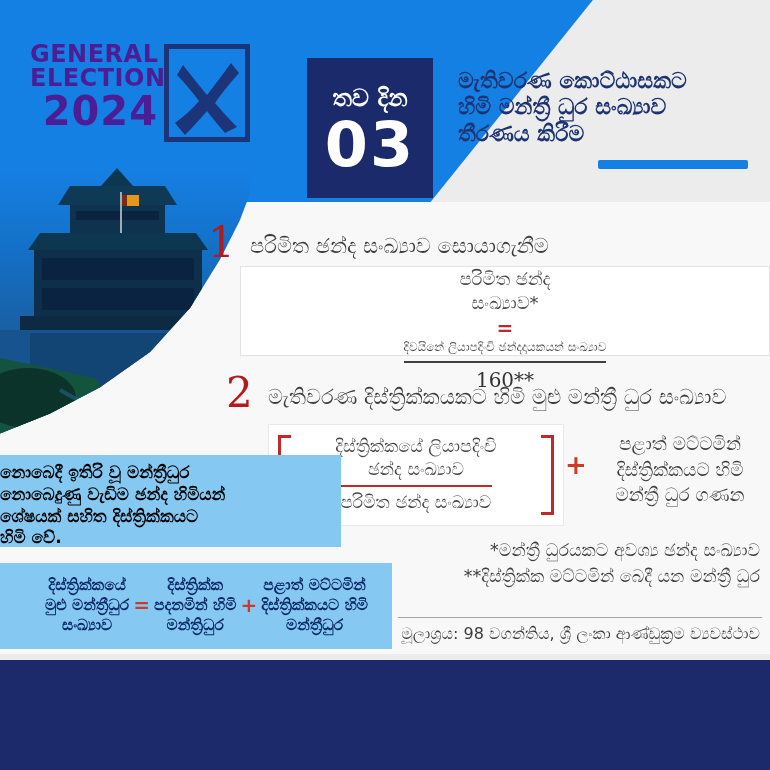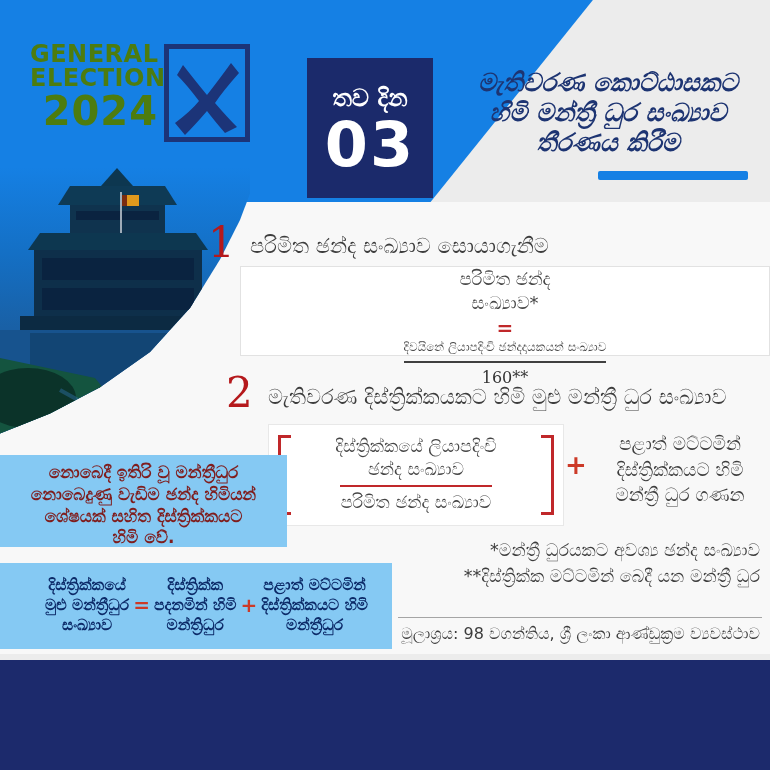--- a/index.html
+++ b/index.html
@@ -10,60 +10,60 @@
   
   .band-blue { left:0; top:0; width:770px; height:206px; background:#1580e4; }
   .gray-corner { left:0; top:0; width:770px; height:206px; background:#ececec;
     clip-path:polygon(77% 0, 100% 0, 100% 100%, 55.5% 100%); }
   .blob { left:0; top:202px; width:770px; height:452px; background:#f8f8f8; }
   .photo { left:0; top:0; width:250px; height:440px;
     background:linear-gradient(180deg,#1580e4 0%,#1580e4 38%,#146fc4 58%,#1a5d9f 78%,#1d5992 100%);
     clip-path:polygon(0 0,100% 0,100% 44%,96% 50%,88% 59%,76% 70%,60% 80%,40% 88%,20% 94%,0 98.5%); }
 
   
-  .logo { left:30px; top:42px; width:225px; height:105px; color:#4d7c0f; }
+  .logo { left:30px; top:42px; width:225px; height:105px; color:#4c1d95; }
   .logo-col { position:absolute; left:0; top:0; width:128px; text-align:right; font-weight:bold; }
   .logo-l1,.logo-l2 { font-size:24px; letter-spacing:.5px; line-height:1.02; }
   .logo-year { font-size:40px; line-height:1.0; letter-spacing:1px; }
   .xbox { position:absolute; left:134px; top:2px; width:86px; height:98px; border:5px solid #1c3478; }
 
   
   .badge { left:307px; top:58px; width:126px; height:140px; background:#1b2a6b; color:#fff; text-align:center; }
   .badge-label { font-size:24px; font-weight:bold; margin-top:26px; }
   .badge-num { font-size:62px; font-weight:bold; line-height:1.05; letter-spacing:2px; }
 
   
-  .heading { left:458px; top:68px; width:300px; text-align:center; color:#1d3472; font-weight:bold;
-    font-size:25px; line-height:1.2;font-style:italic; }
+  .heading { left:458px; top:68px; width:300px; color:#1d3472; font-weight:bold;
+    font-size:22px; line-height:1.2; }
   .heading-underline { width:150px; height:9px; background:#1580e4; margin:13px 10px 0 auto; border-radius:2px; }
 
   
   .secnum { font-family:"DejaVu Serif", serif; font-size:42px; color:#b5191c; line-height:1; }
   .sechead { font-size:21px; color:#3d3d3d; }
 
   .fbox1 { left:240px; top:266px; width:530px; height:90px; background:#fff; border:1px solid #e2e2e2;
     display:flex; align-items:center; padding:0 16px;flex-direction:column; }
   .f-lhs { width:126px; text-align:center; font-size:18px; color:#454545; line-height:1.35; }
   .f-eq { color:#c0282a; font-size:20px; font-weight:bold; margin:0 10px; }
   .f-frac { flex:1; text-align:center; }
   .f-num { font-size:12px; color:#454545; padding-bottom:7px; border-bottom:2px solid #404040; }
-  .f-den { font-family:"DejaVu Serif", serif; font-size:16px; color:#333; padding-top:5px; }
+  .f-den { font-family:"DejaVu Serif", serif; font-size:20px; color:#333; padding-top:5px; }
 
   .fbox2 { left:268px; top:424px; width:296px; height:102px; background:#fff; border:1px solid #e8e8e8; }
   .bk { position:absolute; top:10px; bottom:10px; width:13px; }
   .bk-l { left:9px; border-left:3px solid #c0282a; border-top:3px solid #c0282a; border-bottom:3px solid #c0282a; }
   .bk-r { right:9px; border-right:3px solid #c0282a; border-top:3px solid #c0282a; border-bottom:3px solid #c0282a; }
   .f2-inner { position:absolute; left:28px; right:28px; top:10px; text-align:center; font-size:17.5px; color:#454545; line-height:1.3; }
   .f2-line { width:152px; height:2px; background:#c0282a; margin:4px auto; }
   .plus2 { left:565px; top:450px; color:#cc3a28; font-size:26px; font-weight:bold; }
   .addend { left:590px; top:431px; width:180px; text-align:center; font-size:18.5px; color:#3d3d3d; line-height:1.38; }
 
   
-  .callout { left:0; top:455px; width:287px; height:92px; background:#85c9f3; color:#7f1d1d;
-    font-weight:bold; font-size:17px; text-align:center; line-height:1.28; padding-top:7px; }
+  .callout { left:0; top:455px; width:341px; height:92px; background:#85c9f3; color:#000000;
+    font-weight:bold; font-size:17px; line-height:1.28; padding-top:7px; }
   .bformula { left:0; top:563px; width:392px; height:86px; background:#85c9f3; color:#0c2a68;
     display:flex; align-items:center; justify-content:center; font-weight:bold; font-size:15.5px;
     text-align:center; line-height:1.28;padding-left:21px; }
   .bf-op { color:#cc3a28; font-size:20px; margin:0 4px; }
 
   
   .note { right:10px; text-align:right; font-size:17.5px; color:#3c3c3c; }
   .divider { left:398px; top:617px; width:364px; height:1px; background:#a5a5a5; }
   .source { right:10px; top:624px; text-align:right; font-size:16px; color:#3c3c3c; }
 

